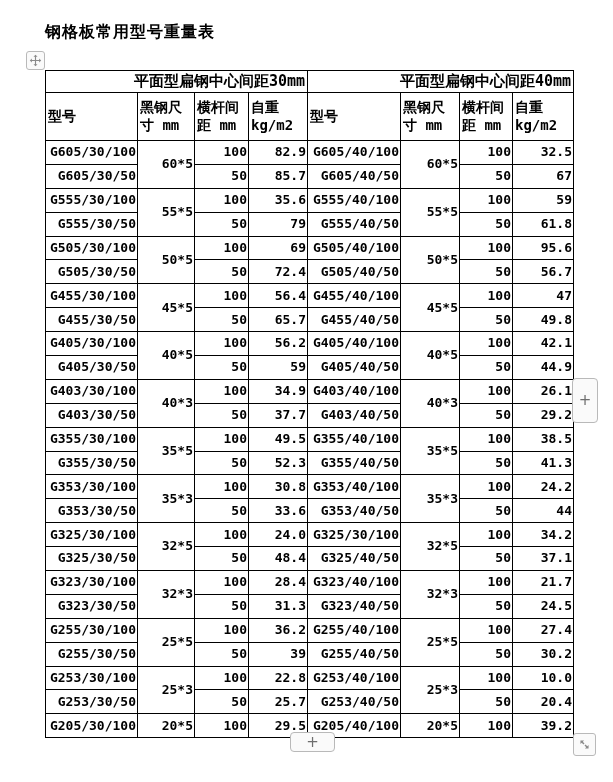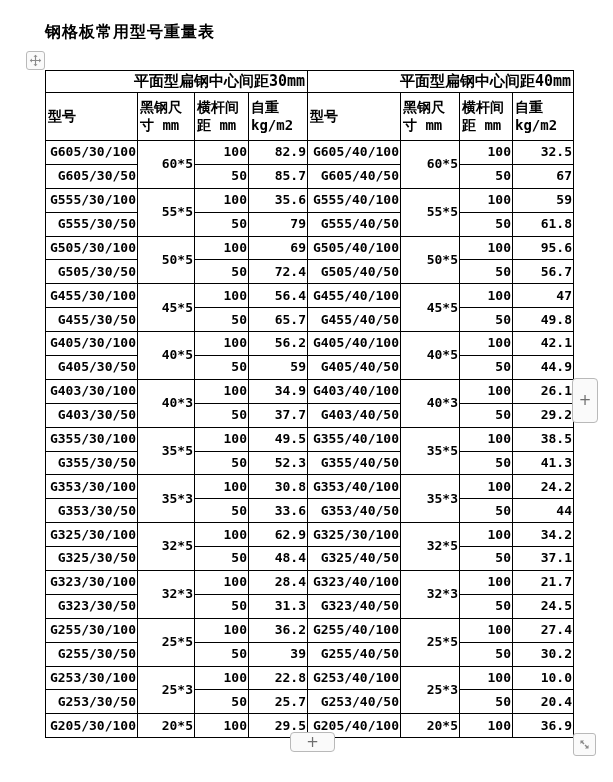--- a/index.html
+++ b/index.html
@@ -218,21 +218,21 @@
           <td>50</td>
           <td>33.6</td>
           <td>G353/40/50</td>
           <td>50</td>
           <td>44</td>
         </tr>
         <tr class="dtr">
           <td>G325/30/100</td>
           <td rowspan="2">32*5</td>
           <td>100</td>
-          <td>62.9</td>
+          <td>24.0</td>
           <td>G325/30/100</td>
           <td rowspan="2">32*5</td>
           <td>100</td>
           <td>34.2</td>
         </tr>
         <tr class="dtr">
           <td>G325/30/50</td>
           <td>50</td>
           <td>48.4</td>
           <td>G325/40/50</td>
@@ -294,21 +294,21 @@
           <td>20.4</td>
         </tr>
         <tr class="dtr">
           <td>G205/30/100</td>
           <td rowspan="1">20*5</td>
           <td>100</td>
           <td>29.5</td>
           <td>G205/40/100</td>
           <td rowspan="1">20*5</td>
           <td>100</td>
-          <td>36.9</td>
+          <td>39.2</td>
         </tr>
       </tbody>
   </table>
 
   <div class="ctl add-col-btn">
     <span class="plus">+</span>
   </div>
 
   <div class="ctl add-row-btn">
     <span class="plus">+</span>

